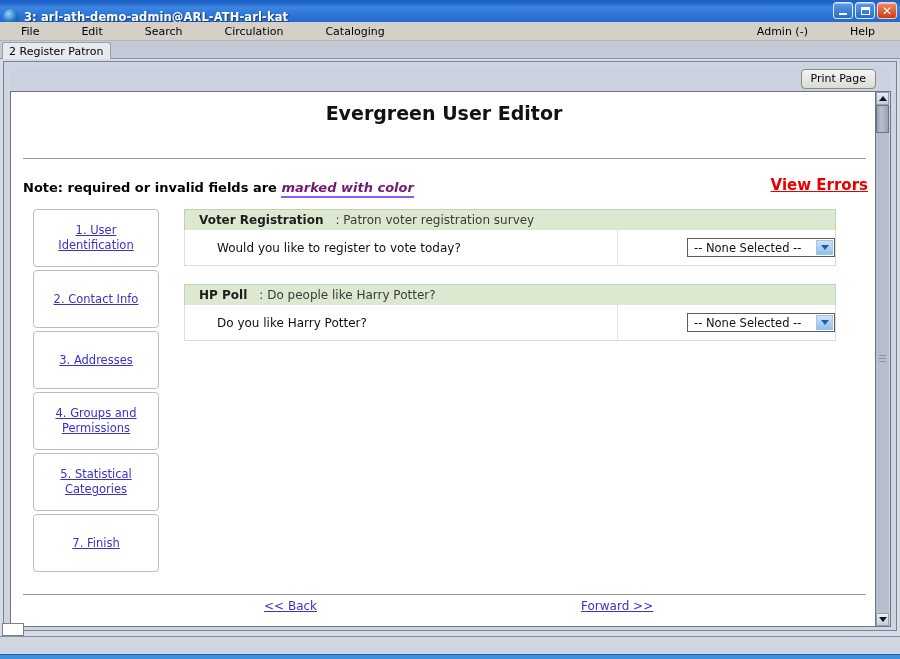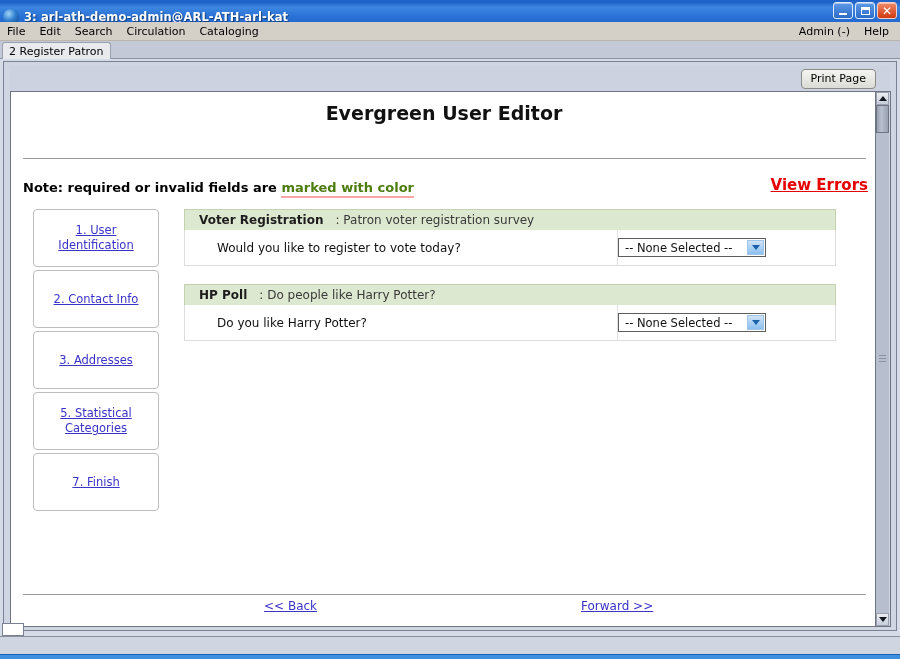--- a/index.html
+++ b/index.html
@@ -58,21 +58,21 @@
   .glyph-close { font-size: 12px; line-height: 12px; font-family: "DejaVu Sans", sans-serif; }
 
   
   #menubar {
     position: absolute; left: 0; top: 22px; width: 900px; height: 19px;
     background: #d4d0c8;
     border-bottom: 1px solid #b9b6ae;
     display: flex; align-items: center;
   }
   .menu-item {
-    font-size: 11px; color: #000; padding: 1px 7px;
+    font-size: 11px; color: #000; padding: 1px 21px;
     font-family: "DejaVu Sans", "Liberation Sans", sans-serif;
     white-space: nowrap;
   }
   #menu-right { position: absolute; right: 4px; top: 0; height: 19px; display: flex; align-items: center; }
 
   
   #tabstrip {
     position: absolute; left: 0; top: 41px; width: 900px; height: 18px;
     background: #c3c9d6;
     border-bottom: 1px solid #8d93a3;
@@ -176,23 +176,24 @@
   }
   #note-row {
     position: absolute; left: 12px; top: 88px; width: 845px; height: 20px;
   }
   #note-text {
     position: absolute; left: 0; top: 0;
     font-size: 13px; font-weight: bold; color: #000;
     white-space: nowrap;
   }
   #note-marked {
-    color: #4d7c0f; font-weight: bold;
-    border-bottom: 2px solid #fca5a5;
+    color: #701a75; font-weight: bold;
+    border-bottom: 2px solid #8b5cf6;
     padding-bottom: 1px;
+    font-style: italic;
   }
   #view-errors {
     position: absolute; right: 0; top: -4px;
     font-size: 15px; font-weight: bold; color: #e60000;
     text-decoration: underline;
     white-space: nowrap;
   }
 
   
   #sidebar {
@@ -239,21 +240,21 @@
   .q-cell {
     flex: 0 0 433px;
     padding-left: 32px;
     font-size: 12px; color: #111;
     border-right: 1px solid #e2e2e2;
     height: 36px; display: flex; align-items: center;
     white-space: nowrap;
   }
   .a-cell {
     flex: 1 1 auto;
-    height: 36px; display: flex; align-items: center; justify-content: flex-start;
+    height: 36px; display: flex; align-items: center; justify-content: flex-end;
   }
   .select-box {
     width: 148px; height: 19px;
     border: 1px solid #5d5d5d;
     background: #ffffff;
     display: flex; align-items: center;
     position: relative;
   }
   .select-value {
     font-size: 11.5px; color: #111;
@@ -378,20 +379,23 @@
 
       <div id="sidebar">
         <div class="step">
           <span class="step-label">1. User Identification</span>
         </div>
         <div class="step">
           <span class="step-label">2. Contact Info</span>
         </div>
         <div class="step">
           <span class="step-label">3. Addresses</span>
+        </div>
+        <div class="step">
+          <span class="step-label">4. Groups and Permissions</span>
         </div>
         <div class="step">
           <span class="step-label">5. Statistical Categories</span>
         </div>
         <div class="step">
           <span class="step-label">7. Finish</span>
         </div>
       </div>
 
       <div id="panels">

